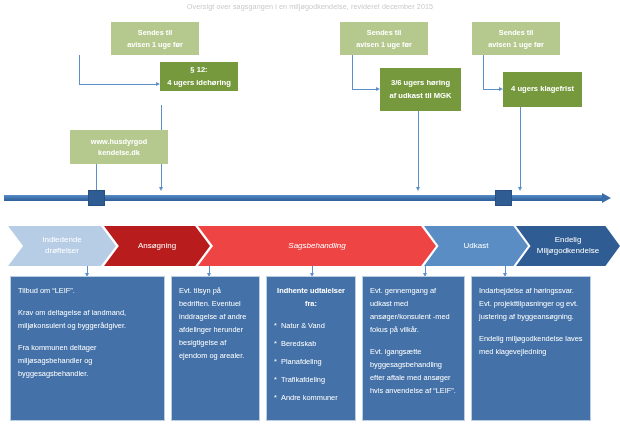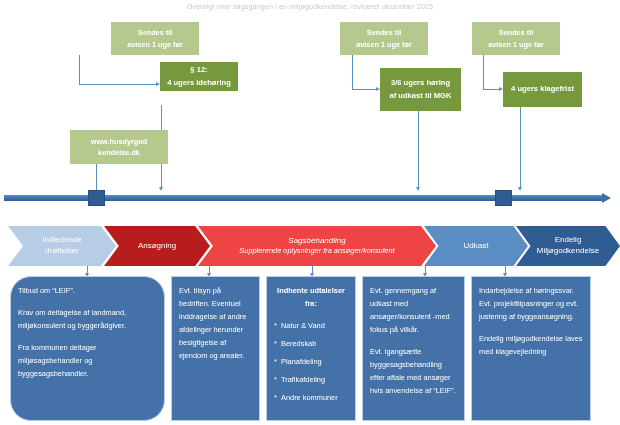--- a/index.html
+++ b/index.html
@@ -255,21 +255,20 @@
          clip-path: polygon(0 0, 86% 0, 100% 50%, 86% 100%, 0 100%, 14% 50%);">
       <div class="chev-inner">
         <div class="chev-l1">Ansøgning</div>
       </div>
     </div>
 
     <div class="chev" style="left:198px; width:238px; background:#ef4444;
          clip-path: polygon(0 0, 93.7% 0, 100% 50%, 93.7% 100%, 0 100%, 6.3% 50%); font-style: italic;">
       <div class="chev-inner">
         <div class="chev-l1">Sagsbehandling</div>
-        <div class="chev-l2">Supplerende oplysninger fra ansøger/konsulent</div>
       </div>
     </div>
 
     <div class="chev" style="left:424px; width:104px; background:#5a8dc4;
          clip-path: polygon(0 0, 86% 0, 100% 50%, 86% 100%, 0 100%, 14% 50%);">
       <div class="chev-inner">
         <div class="chev-l1">Udkast</div>
       </div>
     </div>
 
@@ -291,21 +290,21 @@
 
   <div class="conn conn-v" style="left:312px; top:266px; height:8px;"></div>
   <div class="arrow-head arrow-down" style="left:309.5px; top:273px;"></div>
 
   <div class="conn conn-v" style="left:425px; top:266px; height:8px;"></div>
   <div class="arrow-head arrow-down" style="left:422.5px; top:273px;"></div>
 
   <div class="conn conn-v" style="left:505px; top:266px; height:8px;"></div>
   <div class="arrow-head arrow-down" style="left:502.5px; top:273px;"></div>
 
-  <div class="panel" style="left:10px; top:276px; width:155px; height:145px;border-radius:21px;">
+  <div class="panel" style="left:10px; top:276px; width:155px; height:145px;">
     <p>Tilbud om “LEIF”.</p>
     <p>Krav om deltagelse af landmand, miljøkonsulent og byggerådgiver.</p>
     <p>Fra kommunen deltager miljøsagsbehandler og byggesagsbehandler.</p>
   </div>
 
   <div class="panel" style="left:171px; top:276px; width:89px; height:145px;">
     <p>Evt. tilsyn på bedriften. Eventuel inddragelse af andre afdelinger herunder besigtigelse af ejendom og arealer.</p>
   </div>
 
   <div class="panel" style="left:266px; top:276px; width:90px; height:145px;">

